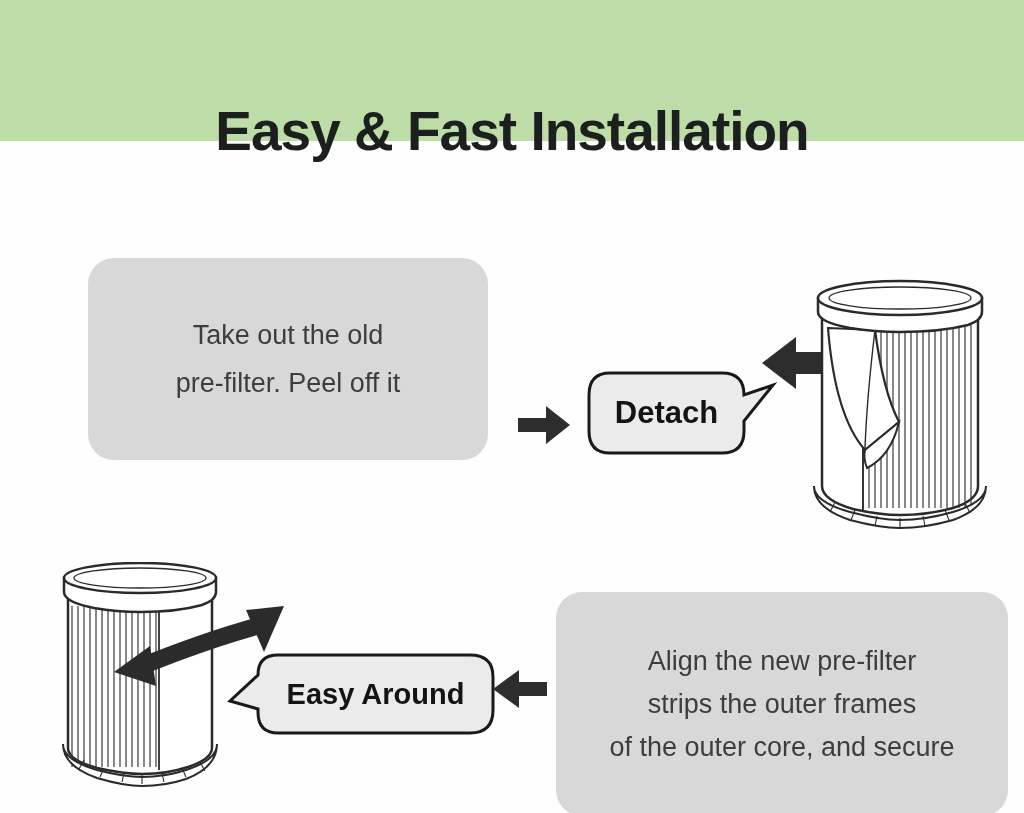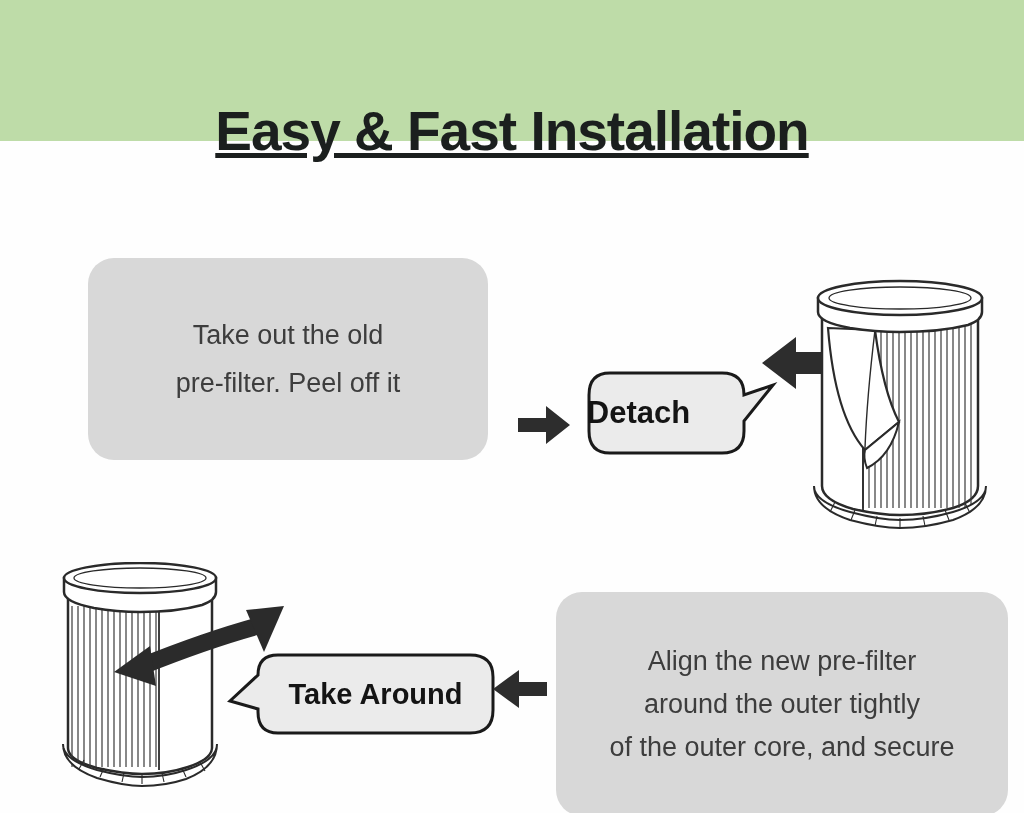--- a/index.html
+++ b/index.html
@@ -15,35 +15,35 @@
     position:relative;width:1024px;height:813px;background:#fefefe;
     font-family:"Liberation Sans",sans-serif;overflow:hidden;
   }
   .banner{
     position:absolute;left:0;top:0;width:1024px;height:141px;
     background:var(--banner-green);
   }
   .title{
     position:absolute;left:0;top:56px;width:1024px;height:76px;
     display:flex;align-items:center;justify-content:center;
-    font-size:55px;font-weight:bold;letter-spacing:-1px;color:var(--title-text);text-decoration:underline;
+    font-size:55px;font-weight:bold;letter-spacing:-1px;color:var(--title-text);
   }
   .note{
     position:absolute;background:var(--note-gray);border-radius:26px;
     display:flex;flex-direction:column;justify-content:center;
     color:var(--note-text);text-align:center;
   }
   .note-1{left:88px;top:258px;width:400px;height:202px;font-size:27px;line-height:48px;}
   .note-2{left:556px;top:592px;width:452px;height:224px;font-size:27px;line-height:43px;}
   .abs{position:absolute;}
   .bubble-label{
     position:absolute;display:flex;align-items:center;justify-content:center;
     font-weight:bold;color:#141414;
   }
-  .bubble-label-1{left:561px;top:373px;width:155px;height:80px;font-size:31px;}
+  .bubble-label-1{left:589px;top:373px;width:155px;height:80px;font-size:31px;}
   .bubble-label-2{left:258px;top:655px;width:235px;height:78px;font-size:29px;}
   svg{display:block;}
 </style>
 </head>
 <body>
 
 <div class="canvas">
 
   <div class="banner"></div>
   <h1 class="title">Easy &amp; Fast Installation</h1>
@@ -102,25 +102,25 @@
 
   <svg class="abs" style="left:112px;top:600px;" width="178" height="95" viewBox="0 0 178 95">
     <path d="M30 66 Q95 40 146 26" fill="none" stroke="#2b2b2b" stroke-width="17"></path>
     <polygon points="38,46 44,86 2,72" fill="#2b2b2b"></polygon>
     <polygon points="134,10 152,52 172,6" fill="#2b2b2b"></polygon>
   </svg>
 
   <svg class="abs" style="left:226px;top:652px;" width="270" height="86" viewBox="0 0 270 86">
     <path d="M52 3 L244 3 Q267 3 267 25 L267 58 Q267 81 244 81 L52 81 Q32 81 32 60 L32 57 L4 49 L32 23 Q32 3 52 3 Z" fill="#ebebeb" stroke="#1a1a1a" stroke-width="3"></path>
   </svg>
-  <div class="bubble-label bubble-label-2">Take Around</div>
+  <div class="bubble-label bubble-label-2">Easy Around</div>
 
   <svg class="abs" style="left:491px;top:669px;" width="56" height="40" viewBox="0 0 56 40">
     <polygon points="56,13 28,13 28,1 2,20 28,39 28,27 56,27" fill="#2d2d2d"></polygon>
   </svg>
 
   <div class="note note-2">
     <div>Align the new pre-filter</div>
-    <div>around the outer tightly</div>
+    <div>strips the outer frames</div>
     <div>of the outer core, and secure</div>
   </div>
 
 </div>
 
 </body></html>

